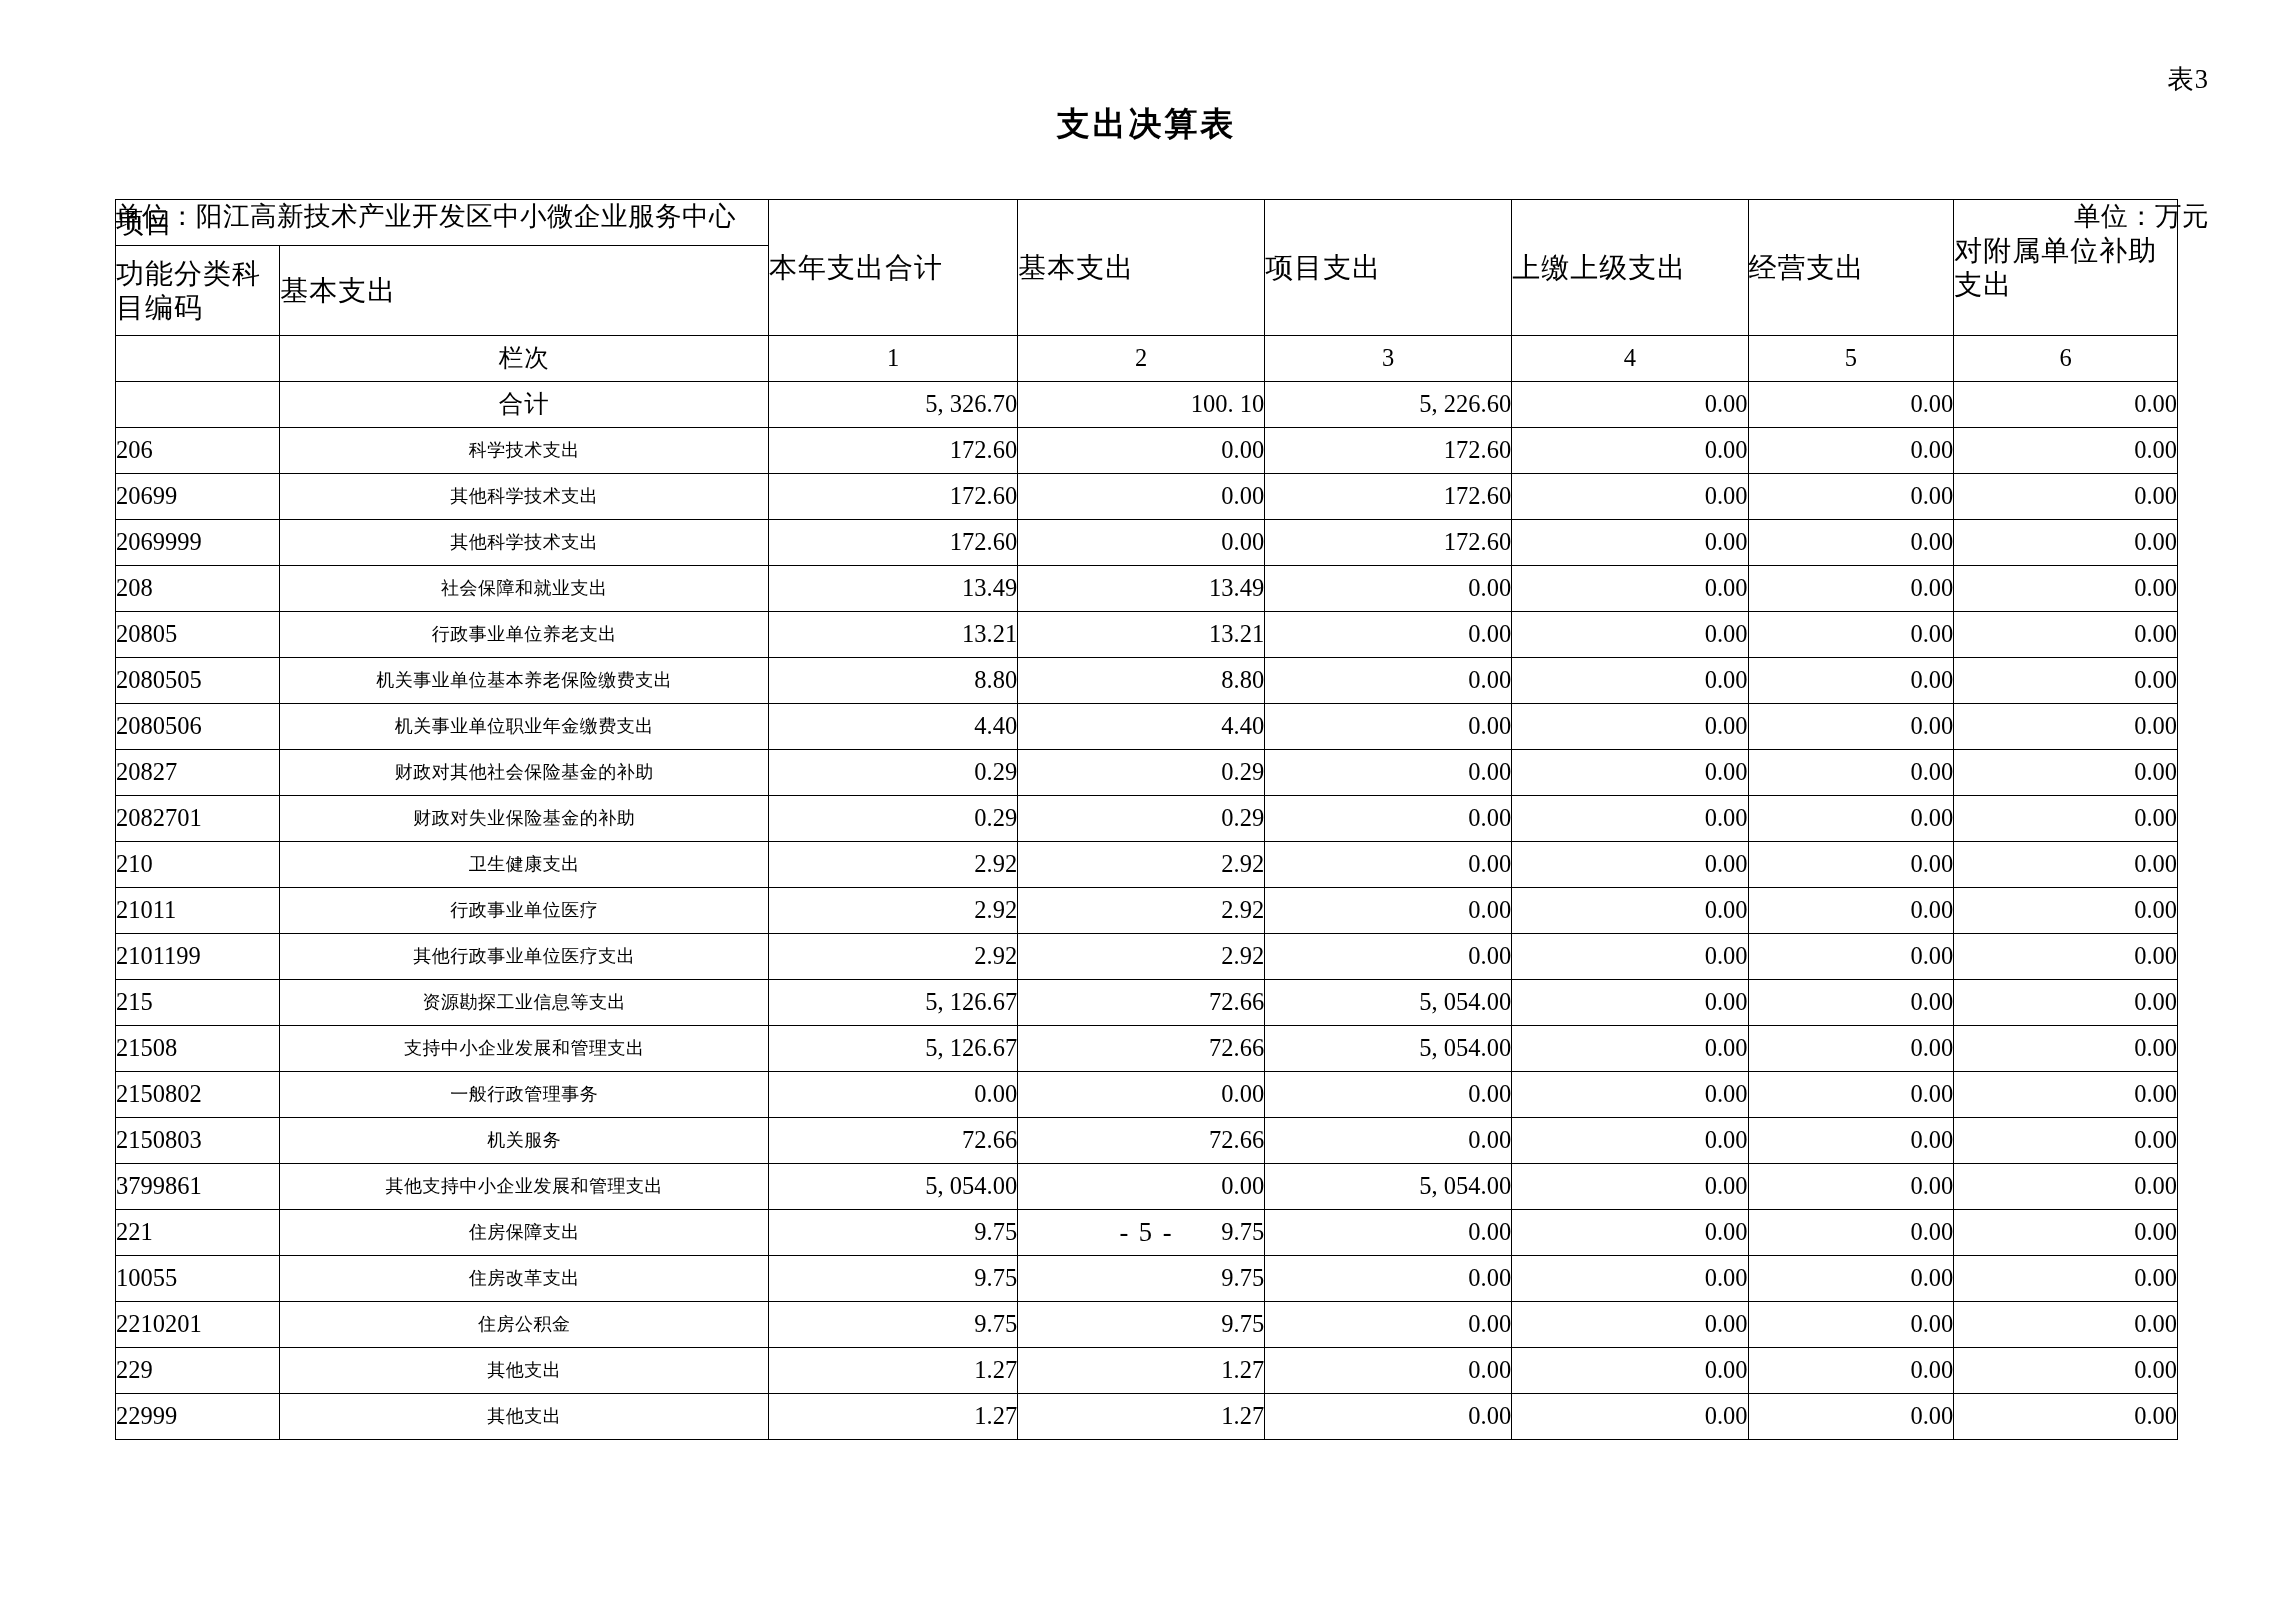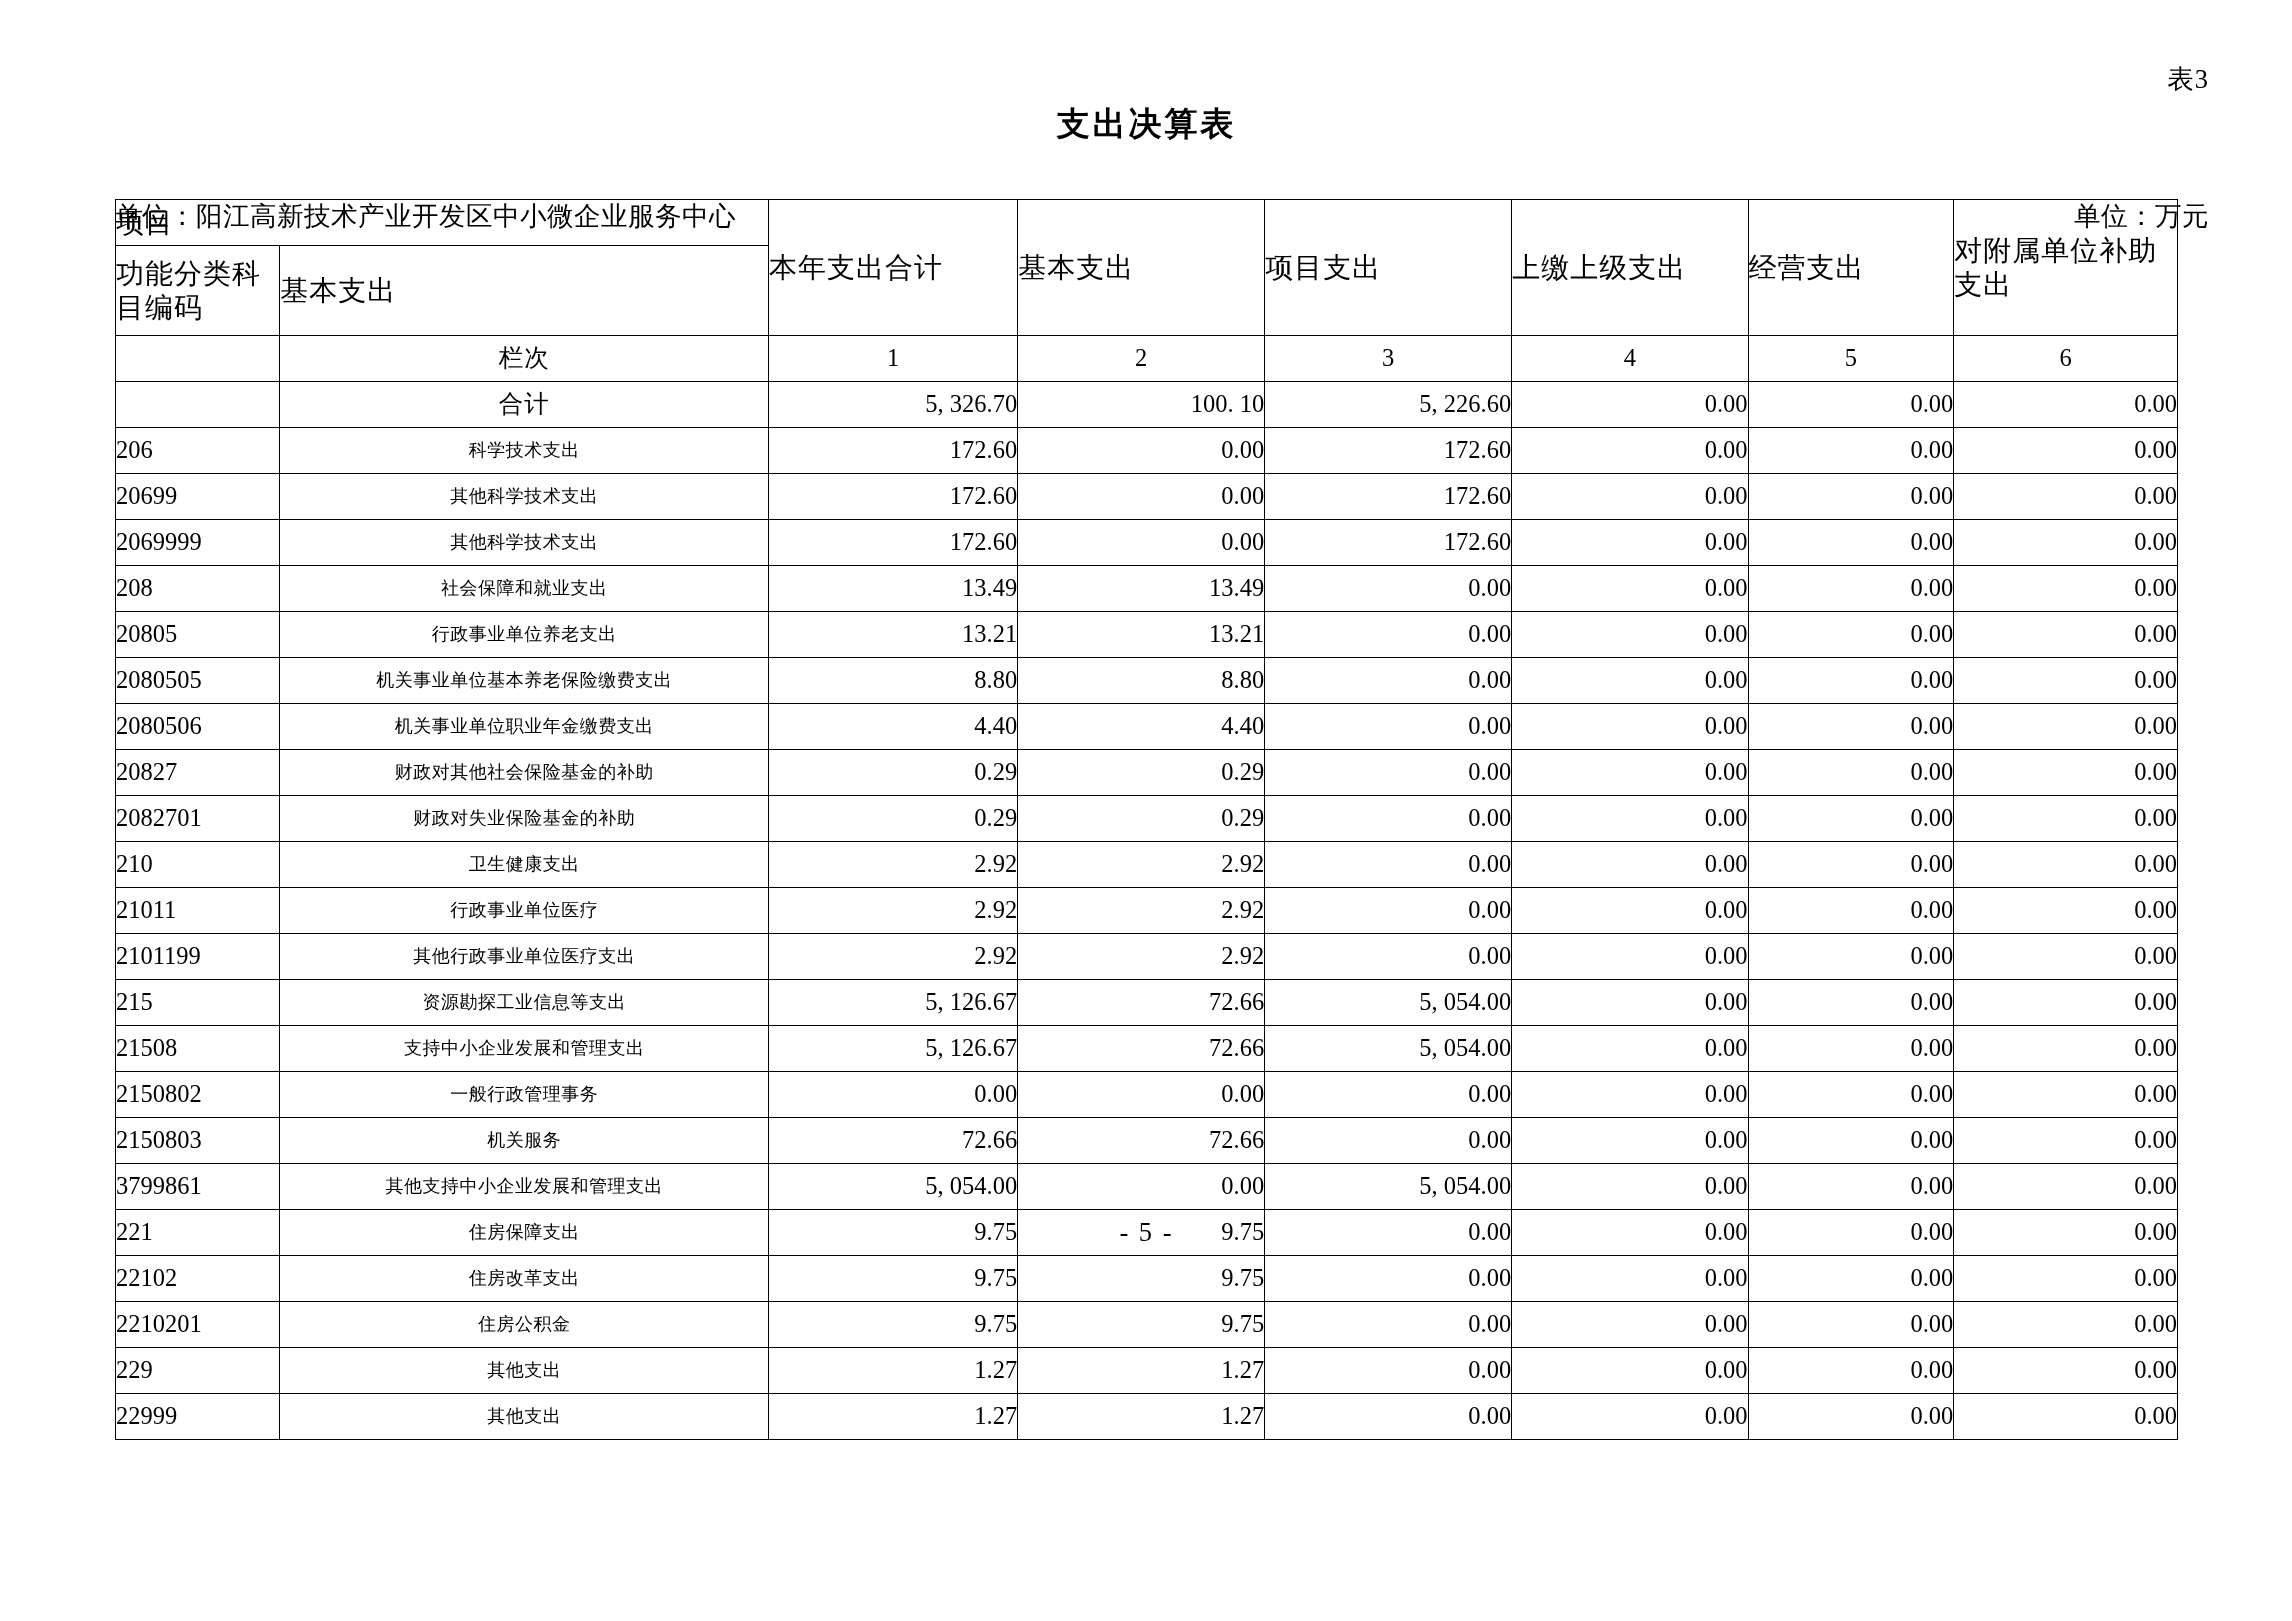--- a/index.html
+++ b/index.html
@@ -375,21 +375,21 @@
             <td class="cell-code">221</td>
             <td class="cell-name">住房保障支出</td>
             <td class="cell-num">9.75</td>
             <td class="cell-num">9.75</td>
             <td class="cell-num">0.00</td>
             <td class="cell-num">0.00</td>
             <td class="cell-num">0.00</td>
             <td class="cell-num">0.00</td>
           </tr>
           <tr class="row-h">
-            <td class="cell-code">22102</td>
+            <td class="cell-code">10055</td>
             <td class="cell-name">住房改革支出</td>
             <td class="cell-num">9.75</td>
             <td class="cell-num">9.75</td>
             <td class="cell-num">0.00</td>
             <td class="cell-num">0.00</td>
             <td class="cell-num">0.00</td>
             <td class="cell-num">0.00</td>
           </tr>
           <tr class="row-h">
             <td class="cell-code">2210201</td>

